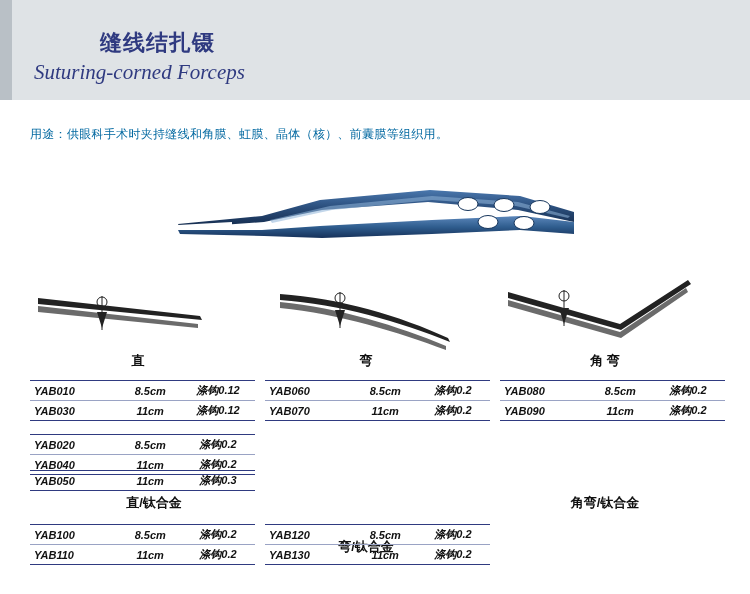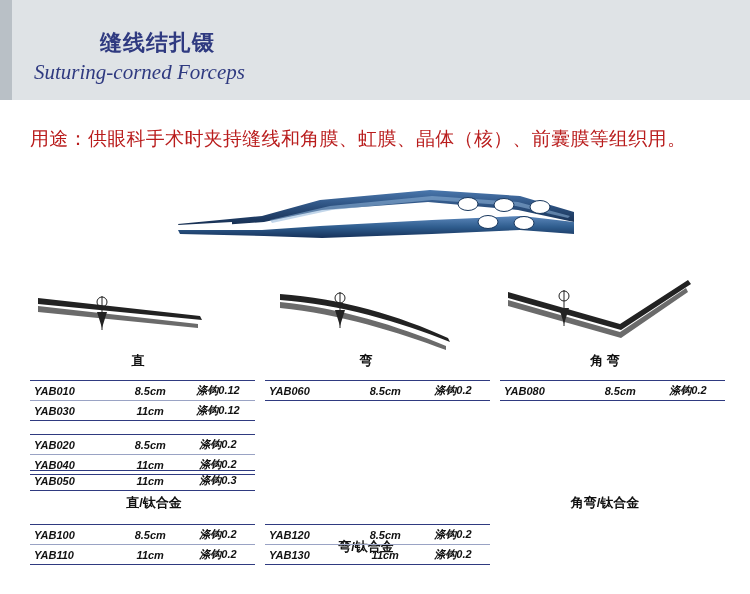--- a/index.html
+++ b/index.html
@@ -29,21 +29,21 @@
   .title-en{
     position:absolute;left:34px;top:60px;
     font-size:21px;font-style:italic;color:#2f3a80;
     font-family:"Liberation Serif", serif;
     text-align:right;
   }
 
   
   .usage{
     position:absolute;left:30px;top:126px;
-    font-size:19px;color:#b91c1c;
+    font-size:12px;color:#0369a1;
     letter-spacing:0.3px;
   }
 
   
   .product{
     position:absolute;left:170px;top:178px;width:420px;height:80px;
   }
 
   
   .variants{
@@ -249,30 +249,40 @@
   </div>
 
   <div class="col c2 tblwrap1">
     <table class="tbl">
       <tbody>
           <tr>
         <td class="code">YAB060</td>
         <td class="len">8.5cm</td>
         <td class="tip">涤钩0.2</td>
       </tr>
+      <tr>
+        <td class="code">YAB070</td>
+        <td class="len">11cm</td>
+        <td class="tip">涤钩0.2</td>
+      </tr>
     </tbody>
       </table>
   </div>
 
   <div class="col c3 tblwrap1">
     <table class="tbl">
       <tbody>
           <tr>
         <td class="code">YAB080</td>
         <td class="len">8.5cm</td>
+        <td class="tip">涤钩0.2</td>
+      </tr>
+      <tr>
+        <td class="code">YAB090</td>
+        <td class="len">11cm</td>
         <td class="tip">涤钩0.2</td>
       </tr>
     </tbody>
       </table>
   </div>
 
   <div class="sec2-label s2a">直/钛合金</div>
   <div class="sec2-label s2b">弯/钛合金</div>
   <div class="sec2-label s2c">角弯/钛合金</div>
 

